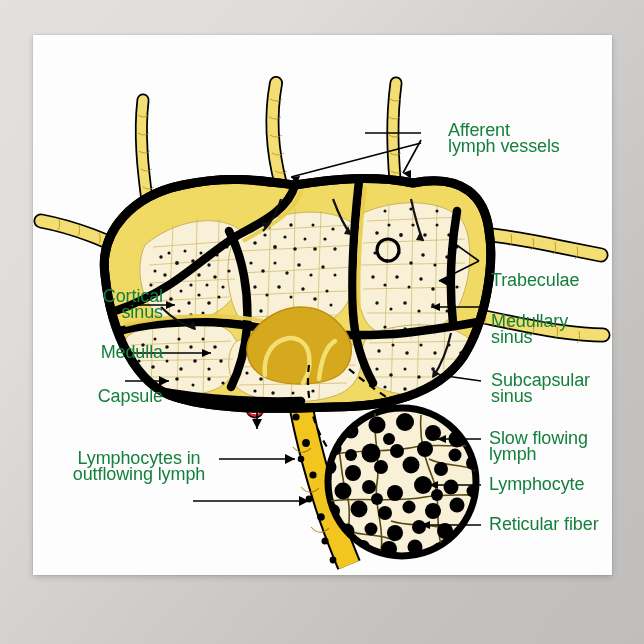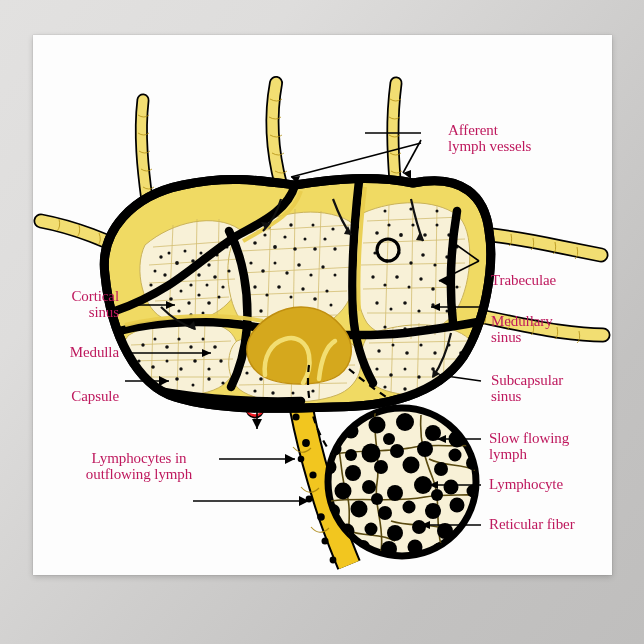--- a/index.html
+++ b/index.html
@@ -16,25 +16,25 @@
     background:#fdfdfd;
     box-shadow:0 2px 6px rgba(0,0,0,.18), 0 0 1px rgba(0,0,0,.25);
   }
   .poster-inner{position:absolute;inset:0;overflow:hidden;}
 
   svg.fig{position:absolute;left:0;top:0;width:579px;height:540px;display:block;}
 
   
   .lbl{
     position:absolute;
-    font-family:Liberation Serif, serif;
-    font-size:15px;line-height:15.6px;color:#be185d;
+    font-family:Liberation Sans, sans-serif;
+    font-size:18px;line-height:15.6px;color:#15803d;
     white-space:pre;letter-spacing:-0.1px;
   }
-  .lbl.r{text-align:right;}
+  .lbl.r{text-align:right;padding-left:44px;}
   .lbl.l{text-align:left;}
   .lbl.c{text-align:center;}
 </style>
 </head>
 <body>
 
 <div id="stage">
 
   <div class="poster">
   <div class="poster-inner">

